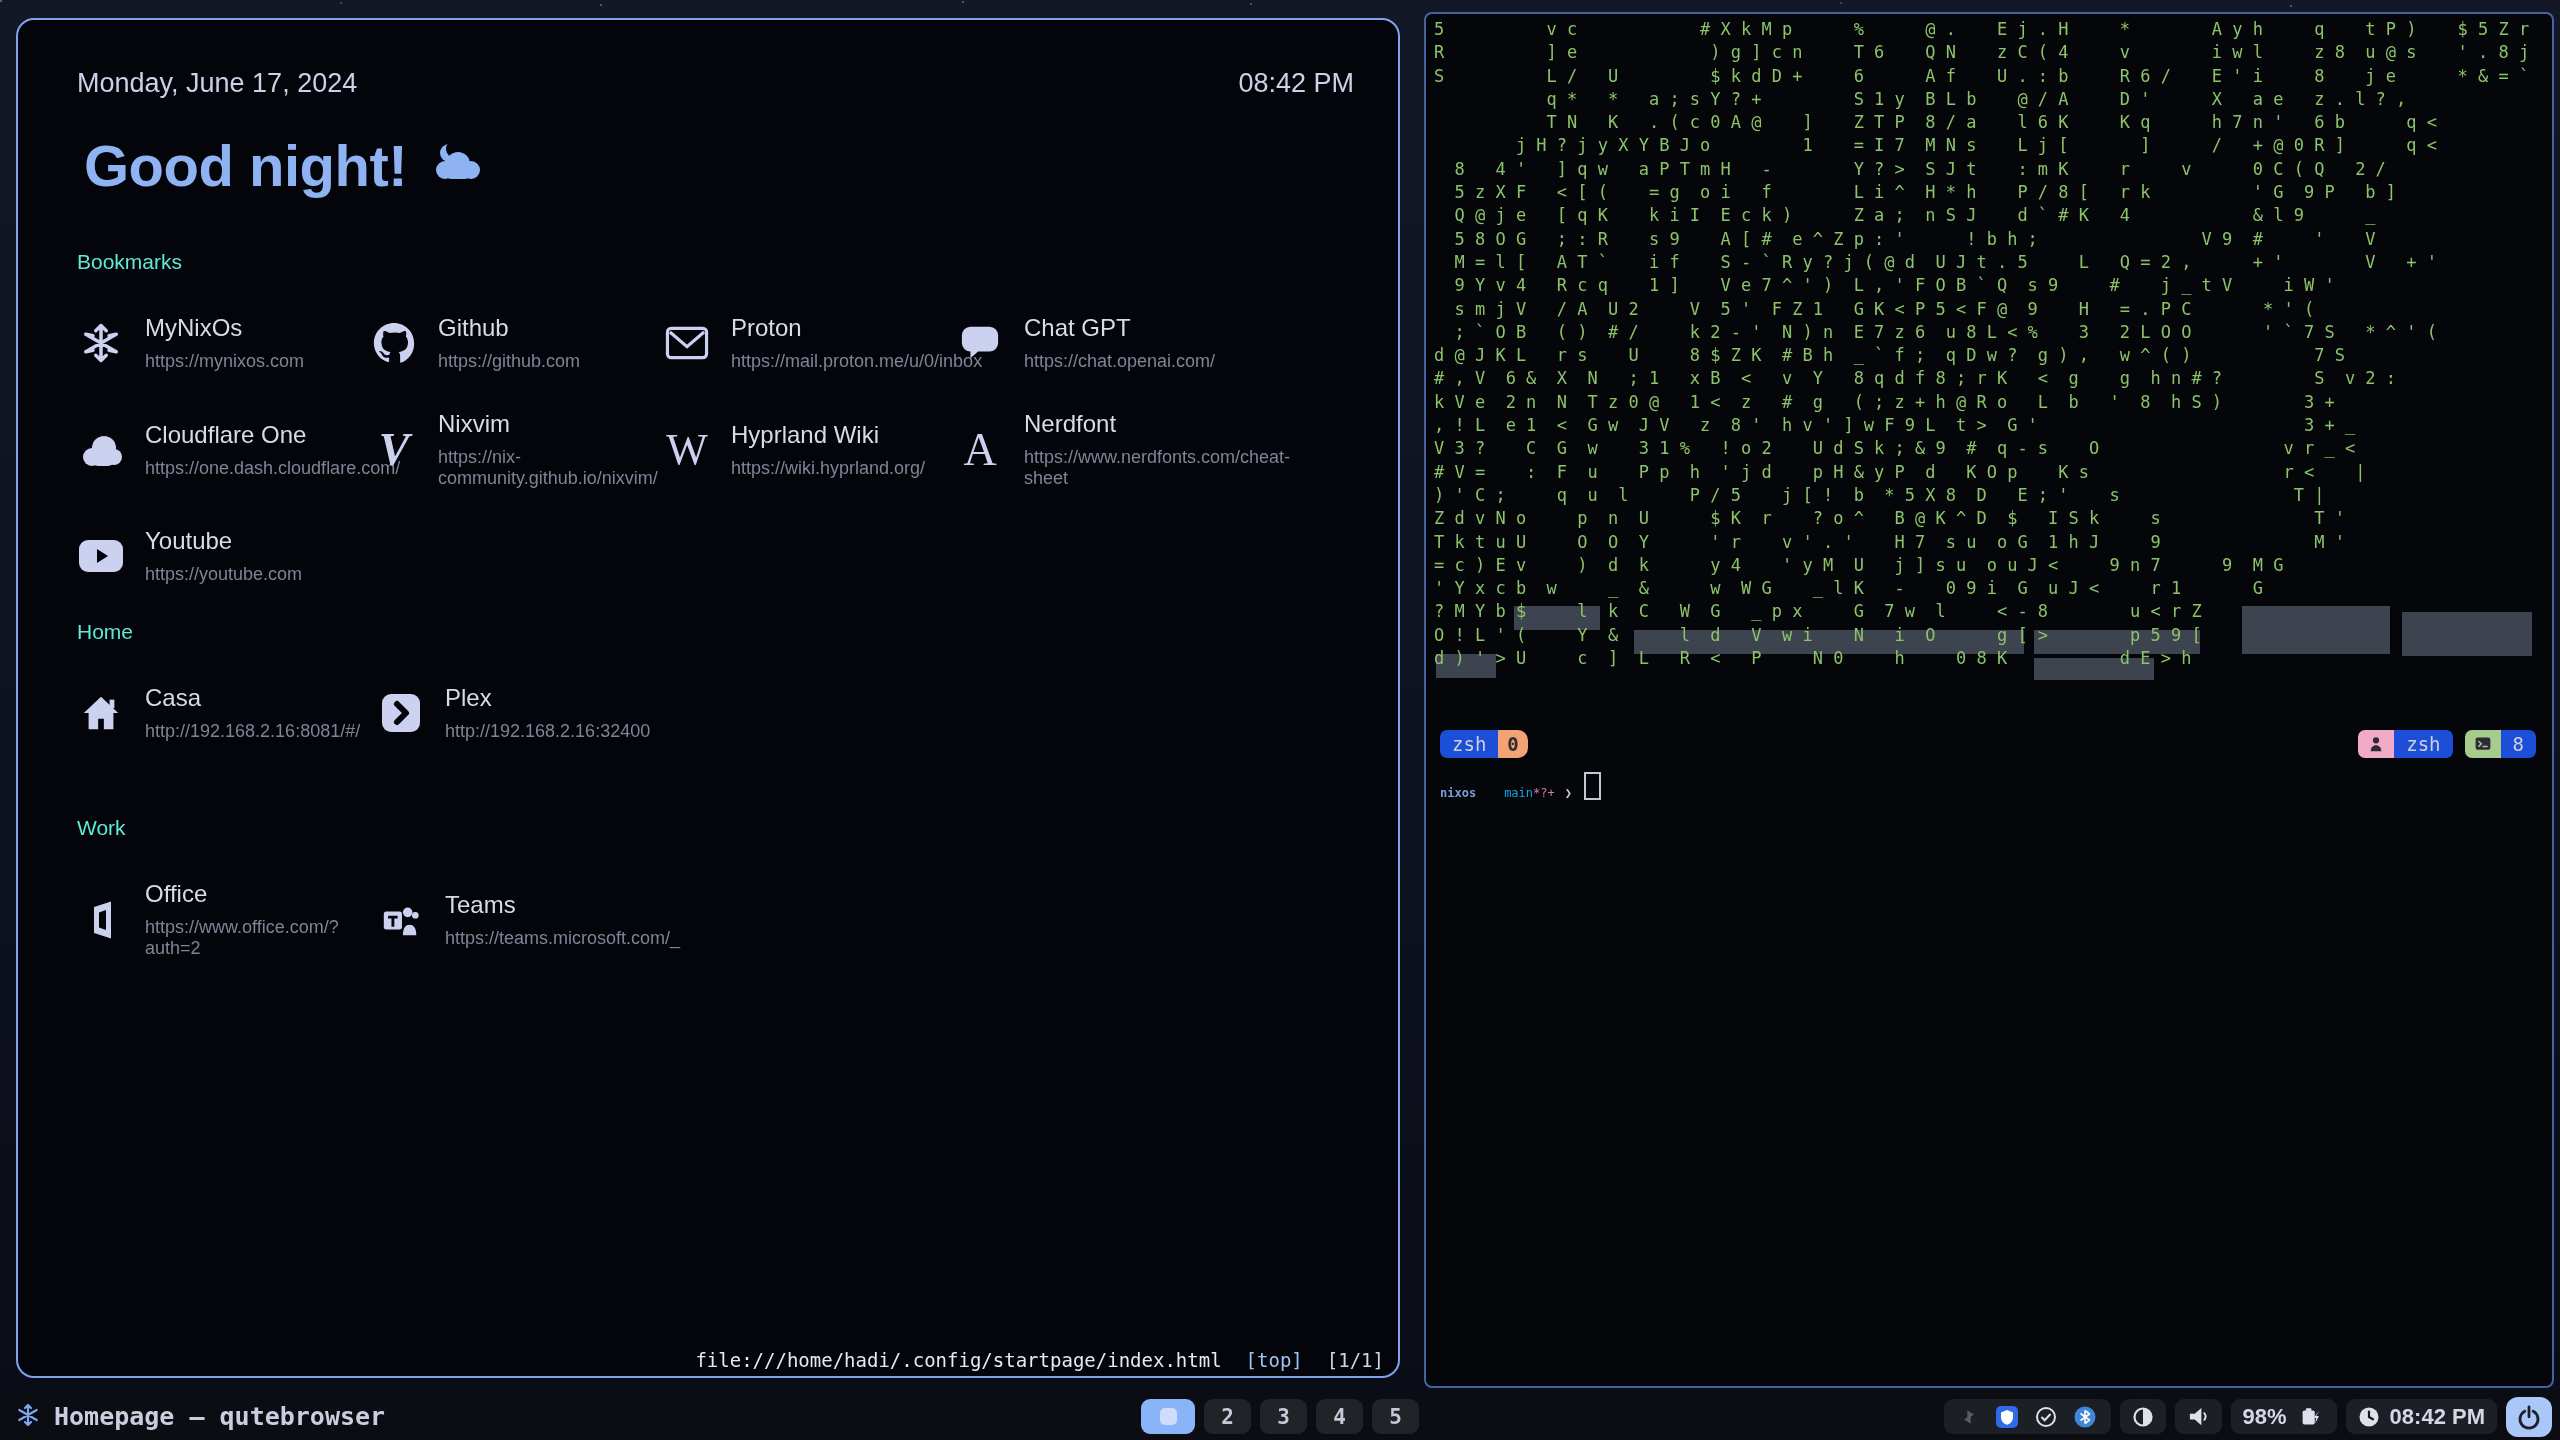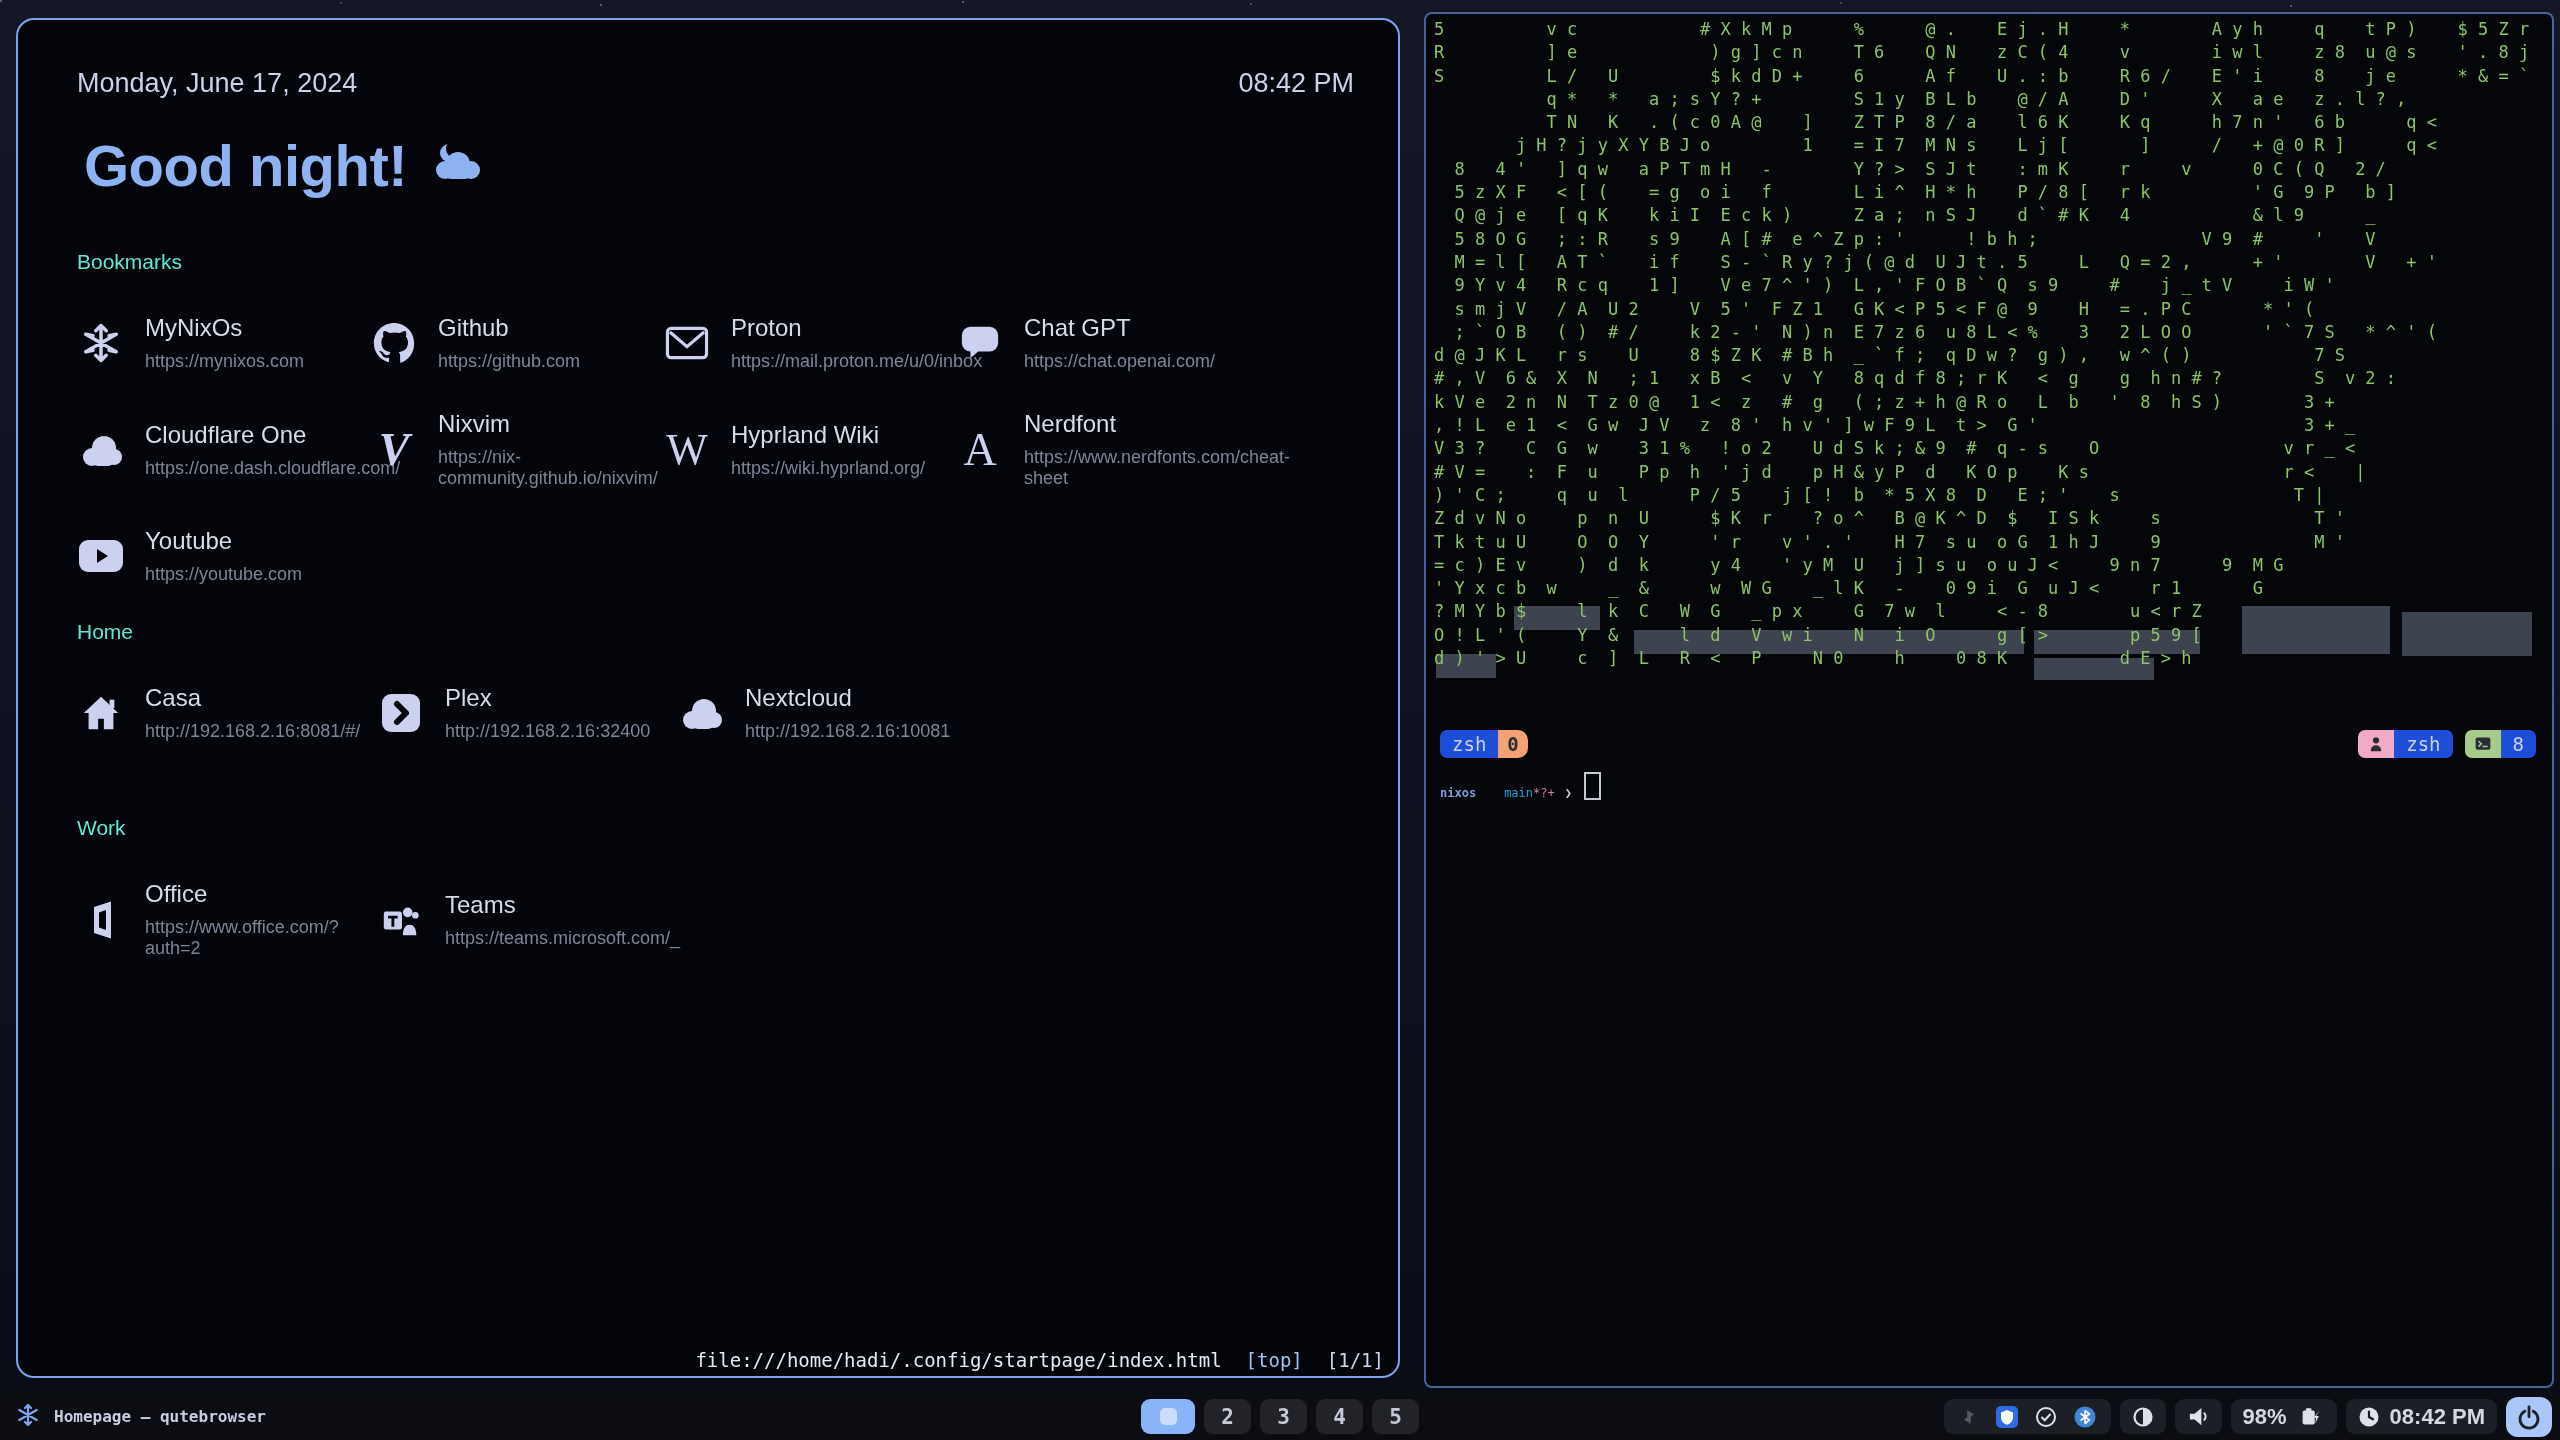--- a/index.html
+++ b/index.html
@@ -50,21 +50,21 @@
   .prompt{position:absolute;left:14px;top:758px;font-family:"DejaVu Sans Mono",monospace;font-size:12px;display:flex;align-items:flex-end;}
   .p-host{color:#7e9cd8;font-weight:700;}
   .p-branch{color:#0ea5e9;margin-left:28px;}
   .p-git{color:#d27e99;}
   .p-sym{color:#cdd0da;margin-left:10px;}
   .cursor{display:inline-block;width:13px;height:24px;border:2px solid #c3c7d1;margin-left:12px;}
 
   
   #bar{position:absolute;left:0;right:0;bottom:0;height:47px;background:#0b0d13;display:flex;align-items:center;}
   .bar-left{display:flex;align-items:center;margin-left:16px;gap:14px;}
-  .bar-title{font-family:"DejaVu Sans Mono",monospace;font-weight:700;font-size:16px;color:#c9cde0;}
+  .bar-title{font-family:"DejaVu Sans Mono",monospace;font-weight:700;font-size:25px;color:#c9cde0;}
   .ws{position:absolute;left:50%;transform:translateX(-50%);display:flex;gap:9px;align-items:center;}
   .ws-active{width:54px;height:35px;background:#8ab4f8;border-radius:9px;display:flex;align-items:center;justify-content:center;cursor:pointer;}
   .ws-active .dot{width:17px;height:17px;background:#cfdcfb;border-radius:5px;}
   .ws-btn{width:47px;height:35px;background:#212329;border-radius:9px;color:#c5c9d6;
     font-family:"DejaVu Sans Mono",monospace;font-weight:700;font-size:21px;
     display:flex;align-items:center;justify-content:center;cursor:pointer;}
   .bar-right{margin-left:auto;display:flex;align-items:center;gap:9px;margin-right:8px;}
   .pill{height:35px;background:#1d1f27;border-radius:9px;display:flex;align-items:center;padding:0 12px;gap:10px;color:#dde1ea;}
   .pill.tray{gap:17px;padding:0 15px;}
   .pill-text{font-size:22px;font-weight:700;color:#d4d8e2;}
@@ -211,34 +211,20 @@
         <div class="bm">
           <span class="bm-icon">
             <svg width="40" height="40" viewBox="0 0 40 40">
                 <rect x="1" y="1" width="38" height="38" rx="9" fill="#ccd1f0"></rect>
               <path d="M16 11l9 9-9 9" fill="none" stroke="#04050a" stroke-width="6" stroke-linecap="round" stroke-linejoin="round"></path>
               </svg>
             </span>
           <span>
               <div class="bm-title">Plex</div>
                 <div class="bm-url">http://192.168.2.16:32400</div>
-            </span>
-        </div>
-        <div class="bm">
-          <span class="bm-icon">
-            <svg width="48" height="36" viewBox="0 0 48 34" fill="#ccd1f0">
-              <circle cx="15" cy="24" r="9"></circle>
-                <circle cx="27" cy="15" r="12"></circle>
-                <circle cx="37" cy="24" r="8"></circle>
-                <rect x="15" y="20" width="22" height="13" rx="6"></rect>
-            </svg>
-            </span>
-          <span>
-              <div class="bm-title">Nextcloud</div>
-                <div class="bm-url">http://192.168.2.16:10081</div>
             </span>
         </div>
       </div>
     </div>
 
     <div class="section" style="top:796px">
       <h2>Work</h2>
       <div class="grid grid3">
         <div class="bm">
           <span class="bm-icon">

